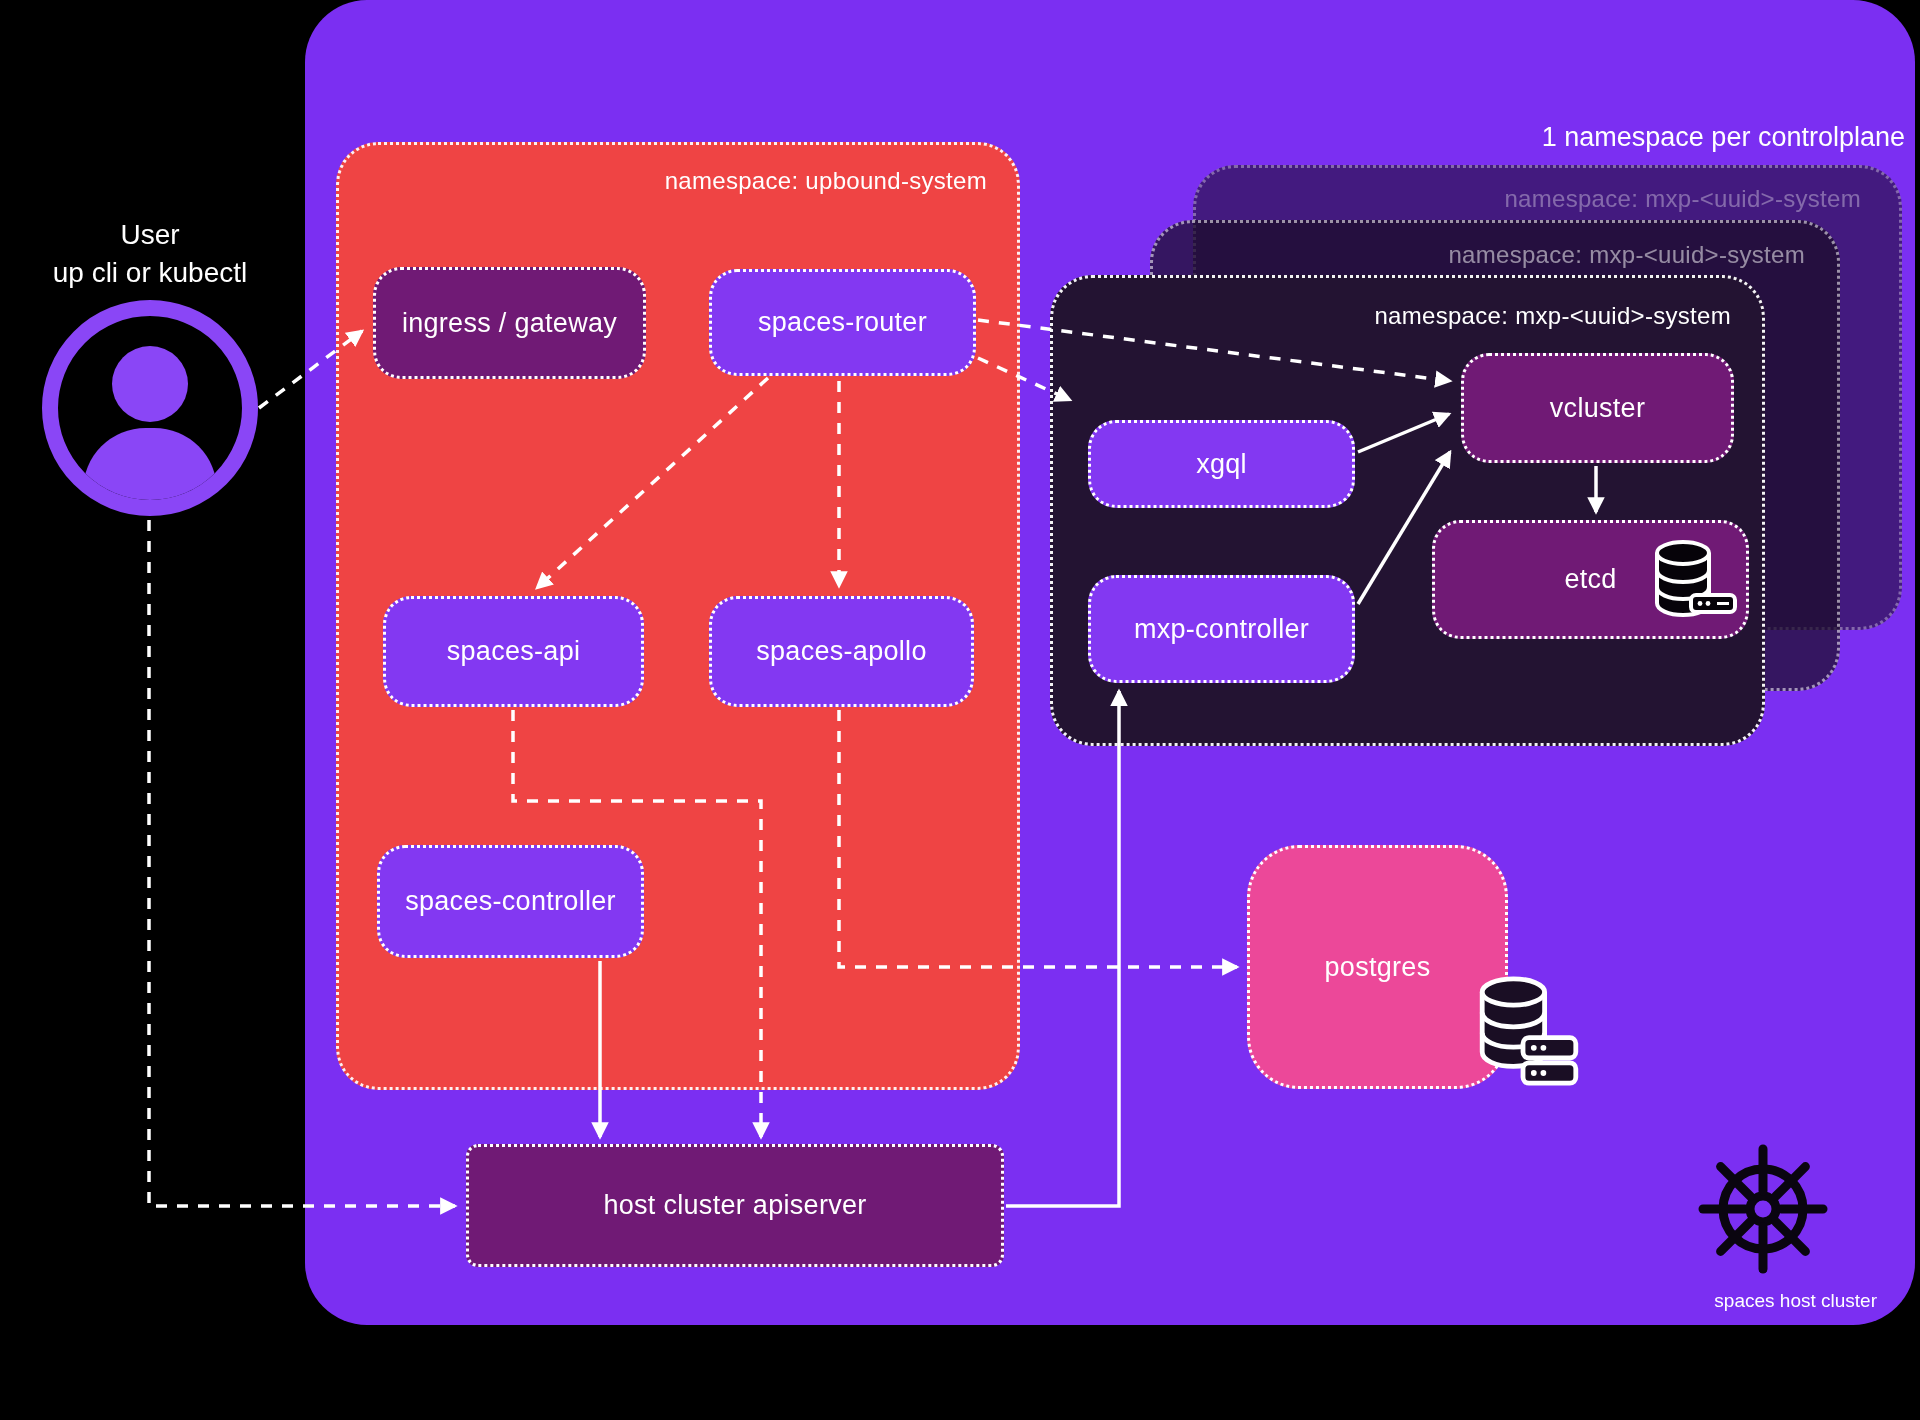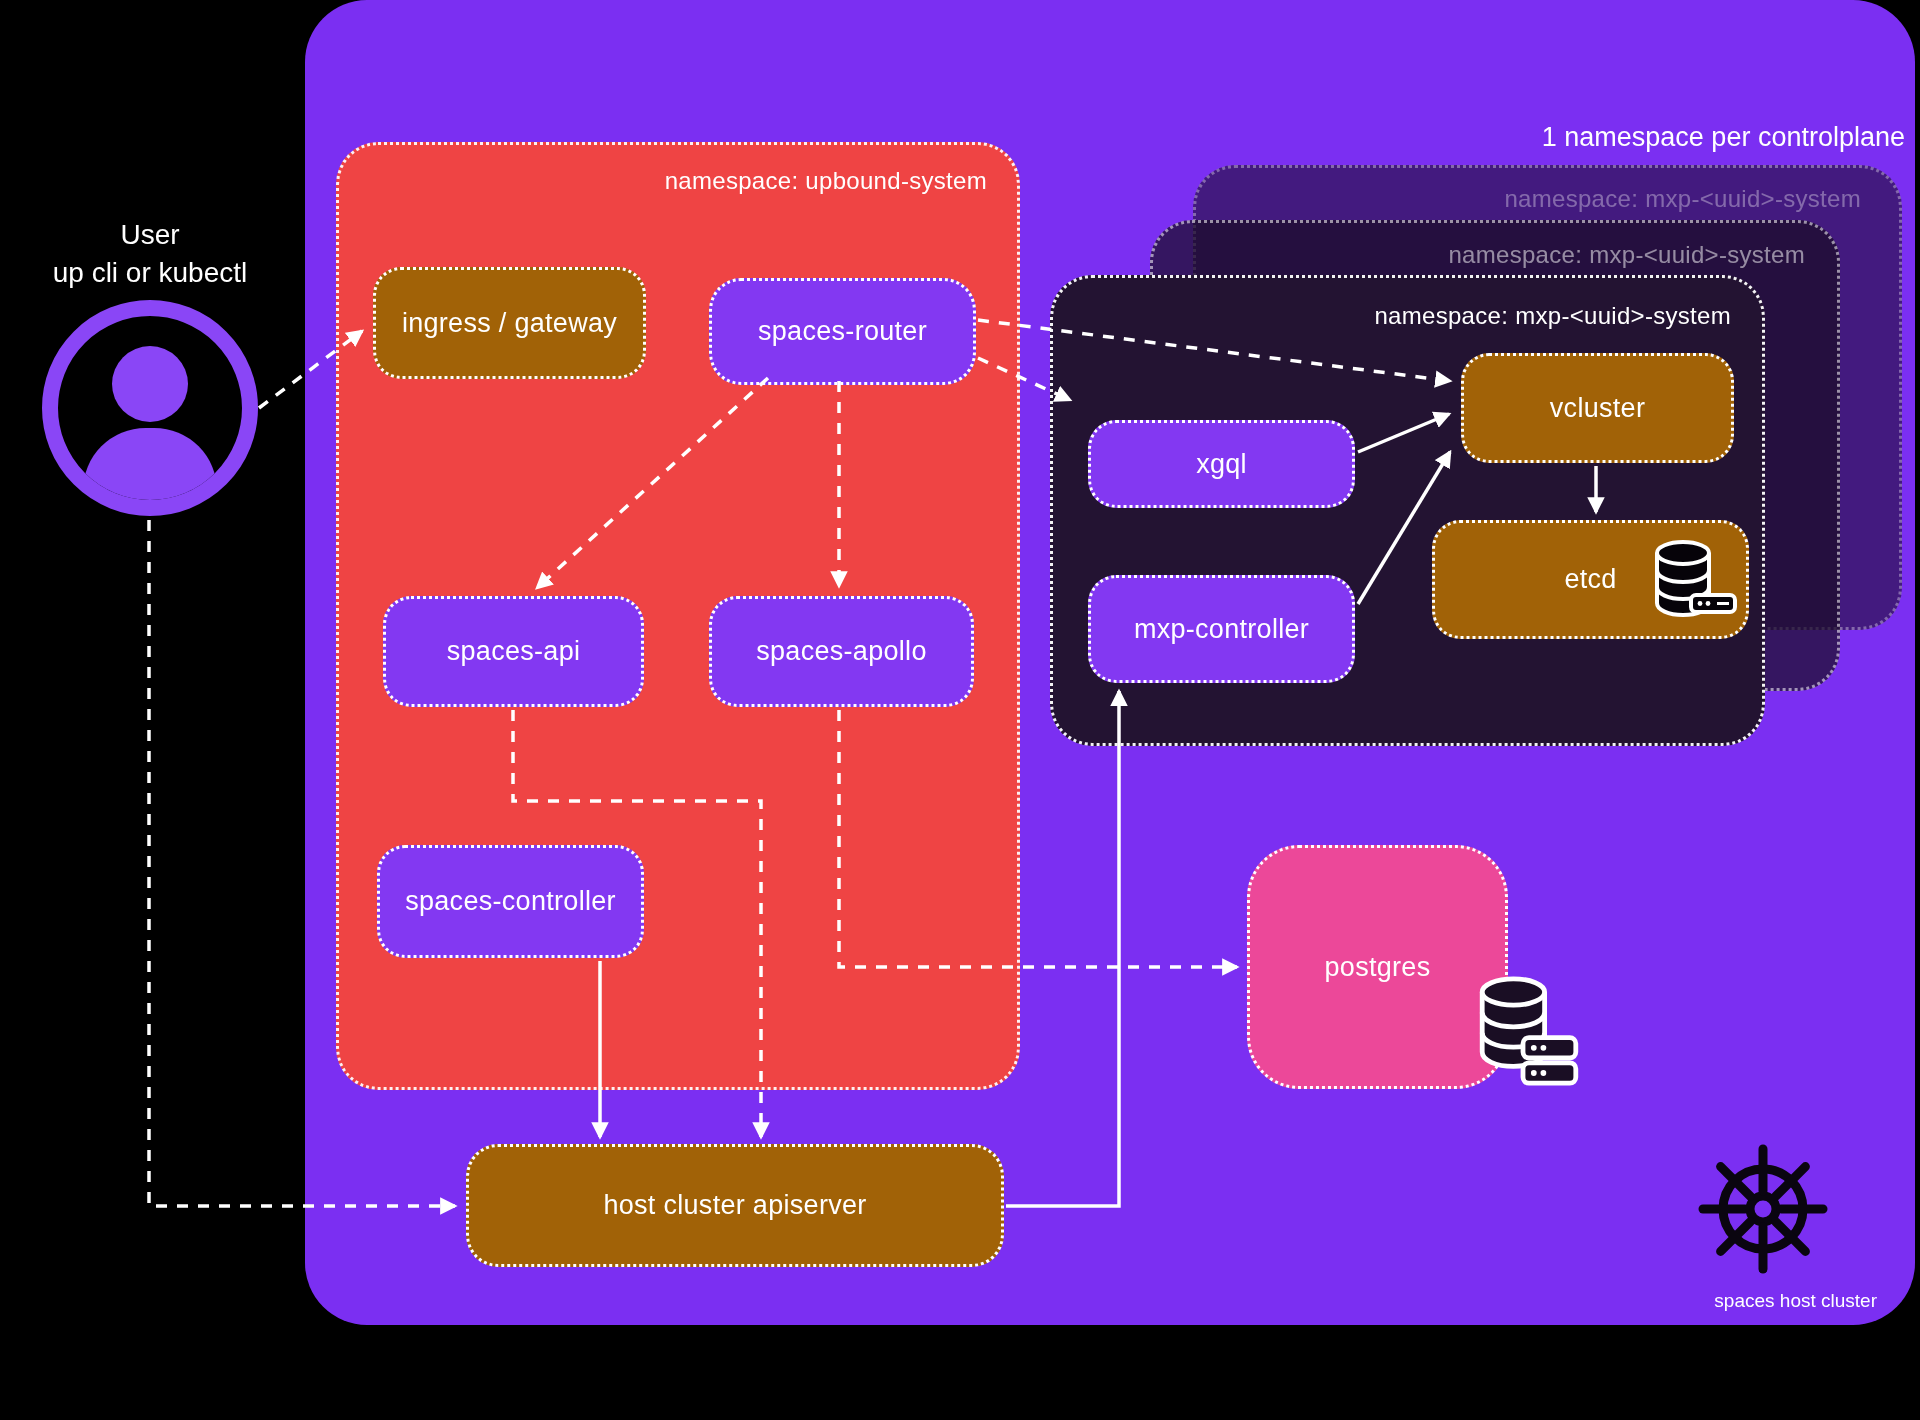--- a/index.html
+++ b/index.html
@@ -24,35 +24,35 @@
   .ns-label { position:absolute; font-size:24px; letter-spacing:0.3px; color:#fff; }
   .upbound .ns-label   { right:30px; top:22px; }
   .mxp-back .ns-label  { right:38px; top:17px; color:rgba(255,255,255,0.35); }
   .mxp-middle .ns-label{ right:32px; top:18px; color:rgba(255,255,255,0.52); }
   .mxp-front .ns-label { right:31px; top:24px; }
 
   
   .node { position:absolute; display:flex; align-items:center; justify-content:center;
           font-size:27px; letter-spacing:0.3px; border-radius:28px; }
   .node.purple { background:#8338f2; border:3px dotted #ffffff; }
-  .node.black  { background:#a16207; border:3px dotted #ffffff; }
+  .node.black  { background:#701a75; border:3px dotted #ffffff; }
   .node.bigdark{ background:#ec4899; border:3px dotted #ffffff; border-radius:52px; }
 
   .n-ingress  { left:373px;  top:267px;  width:273px; height:112px; }
-  .n-router   { left:709px;  top:278px;  width:267px; height:107px;border-radius:32px; }
+  .n-router   { left:709px;  top:269px;  width:267px; height:107px; }
   .n-api      { left:383px;  top:596px;  width:261px; height:111px; }
   .n-apollo   { left:709px;  top:596px;  width:265px; height:111px; }
   .n-ctrl     { left:377px;  top:845px;  width:267px; height:113px; }
   .n-xgql     { left:1088px; top:404px;  width:267px; height:88px;margin-top:16px; }
   .n-mxpctrl  { left:1088px; top:575px;  width:267px; height:108px; }
   .n-vcluster { left:1461px; top:353px;  width:273px; height:110px; }
   .n-etcd     { left:1432px; top:520px;  width:317px; height:119px; }
   .n-etcd span{ }
   .n-postgres { left:1247px; top:845px;  width:261px; height:244px; }
-  .n-host     { left:466px;  top:1144px; width:538px; height:123px; border-radius:32px; }
+  .n-host     { left:466px;  top:1144px; width:538px; height:123px; border-radius:12px; }
 
   .db-icon { position:absolute; }
   .n-etcd .db-icon     { left:206px; top:10px;  width:100px; height:100px; }
   .n-postgres .db-icon { left:213px; top:120px; width:120px; height:120px; }
 
   
   .user-label { position:absolute; left:10px; top:216px; width:280px; text-align:center;
                 font-size:28px; line-height:38px; }
   .avatar { position:absolute; left:42px; top:300px; width:216px; height:216px;
             border:16px solid #8a46f6; border-radius:50%; background:#000; overflow:hidden; }

